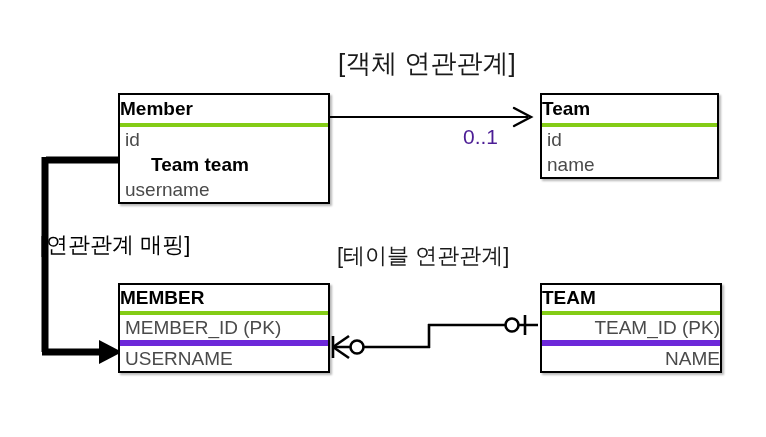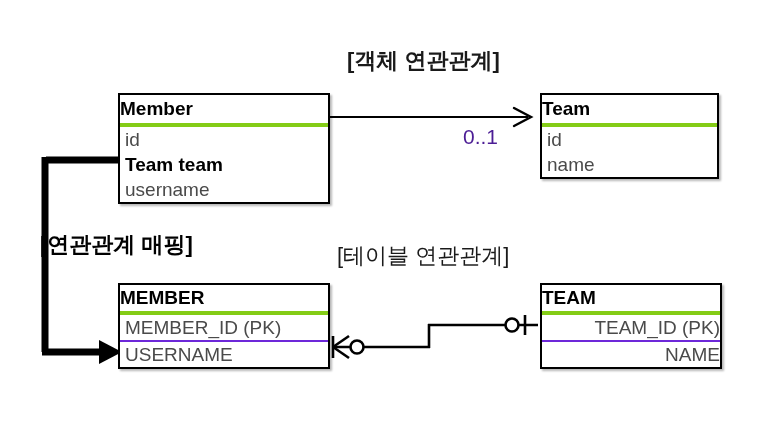--- a/index.html
+++ b/index.html
@@ -45,23 +45,24 @@
   }
   .row {
     padding: 12px 0 0 5px;
     line-height: 1;
     white-space: nowrap;
     color: #4a4a4a;
   }
   .row.bold {
     font-weight: bold;
     color: #000000;
+    margin-left: 26px;
   }
   .row.div {
-    border-bottom: 2px solid #6d28d9;
+    border-bottom: 6px solid #6d28d9;
   }
 
   
   #box-member-obj {
     left: 118px; top: 93px; width: 212px;
   }
   #box-member-obj .title { font-size: 19px; padding: 4px 0 5px 0; }
   #box-member-obj .row { font-size: 19px; padding-top: 3px; padding-bottom: 3px; }
 
   #box-team-obj {
@@ -85,27 +86,27 @@
 
   
   .caption {
     position: absolute;
     color: #1a1a1a;
     white-space: nowrap;
     line-height: 1;
     z-index: 6;
   }
   #caption-object-assoc {
-    left: 347px; top: 50px; font-size: 22px; font-weight: bold;
+    left: 338px; top: 50px; font-size: 26px;
   }
   #caption-table-assoc {
     left: 337px; top: 245px; font-size: 22px;
   }
   #caption-mapping {
-    left: 40px; top: 234px; font-size: 22px; font-weight: bold; color: #000000; text-align: center;
+    left: 40px; top: 234px; font-size: 22px; font-weight: normal; color: #000000; text-align: center;
   }
   #label-multiplicity {
     left: 463px; top: 126px; font-size: 21px; color: #4c1d95;
   }
 </style>
 </head>
 <body>
 
 <svg id="canvas" viewBox="0 0 766 437" xmlns="http://www.w3.org/2000/svg">
 

